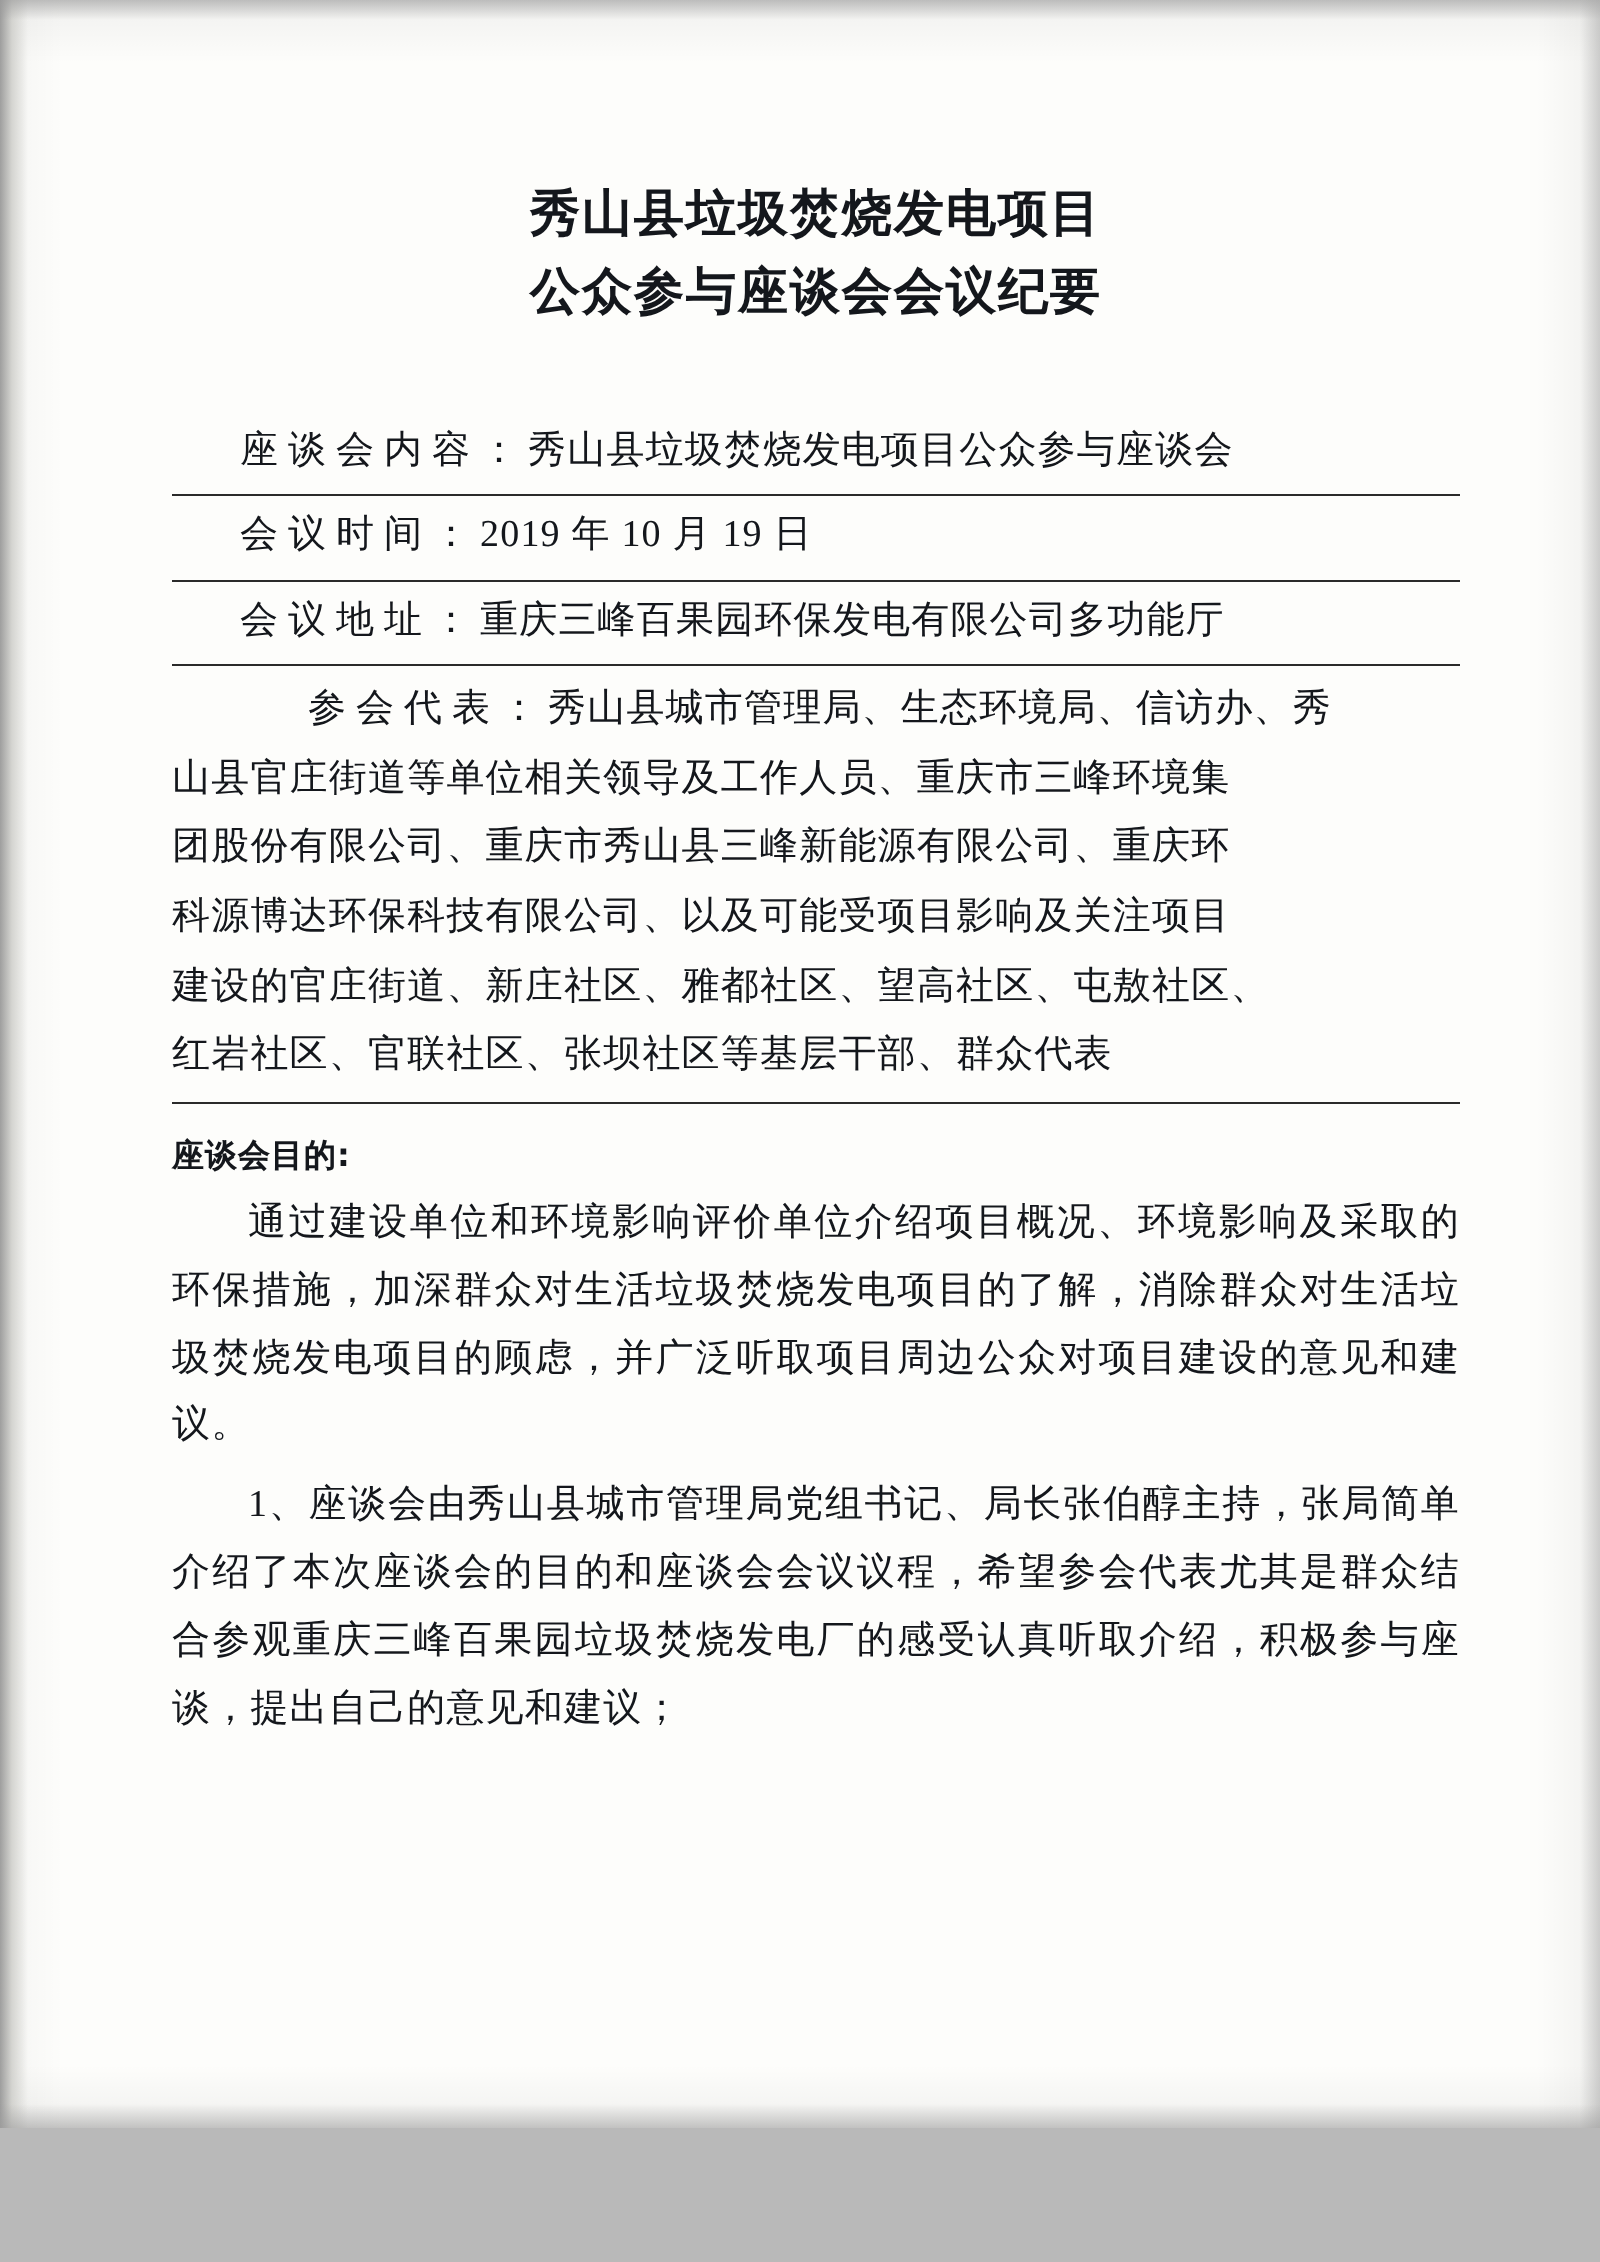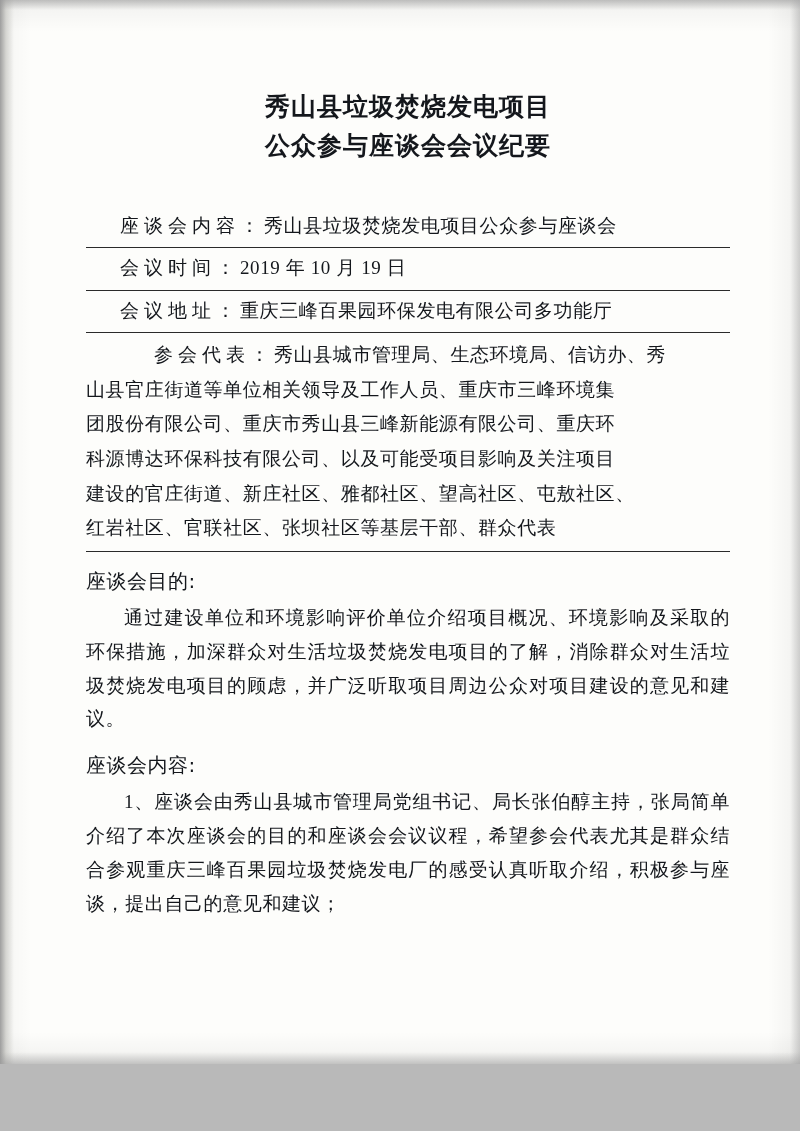--- a/index.html
+++ b/index.html
@@ -92,22 +92,22 @@
     font-size: 19px;
     line-height: 1.72;
     letter-spacing: 0.6px;
   }
   .meta-row.block p.first {
     text-indent: 34px;
   }
 
   h2.section {
     font-family: "DejaVu Sans", "Liberation Sans", sans-serif;
-    font-weight: normal;
-    font-size: 20px;
+    font-weight: bold;
+    font-size: 16px;
     margin: 16px 0 6px 0;
     letter-spacing: 0.5px;
   }
   h3.subsection {
     font-family: "DejaVu Sans", "Liberation Sans", sans-serif;
     font-weight: bold;
     font-size: 19px;
     margin: 14px 0 6px 22px;
     letter-spacing: 0.5px;
   }
@@ -161,19 +161,18 @@
         <p>建设的官庄街道、新庄社区、雅都社区、望高社区、屯敖社区、</p>
         <p>红岩社区、官联社区、张坝社区等基层干部、群众代表</p>
       </div>
     </div>
 
     <h2 class="section">座谈会目的:</h2>
     <div class="para-block">
       <p class="body indent">通过建设单位和环境影响评价单位介绍项目概况、环境影响及采取的环保措施，加深群众对生活垃圾焚烧发电项目的了解，消除群众对生活垃圾焚烧发电项目的顾虑，并广泛听取项目周边公众对项目建设的意见和建议。</p>
     </div>
 
-    <h2 class="section">座谈会内容:</h2>
     <div class="para-block">
       <p class="body indent">1、座谈会由秀山县城市管理局党组书记、局长张伯醇主持，张局简单介绍了本次座谈会的目的和座谈会会议议程，希望参会代表尤其是群众结合参观重庆三峰百果园垃圾焚烧发电厂的感受认真听取介绍，积极参与座谈，提出自己的意见和建议；</p>
     </div>
 
   </div>
 </div>
 
 </body></html>

